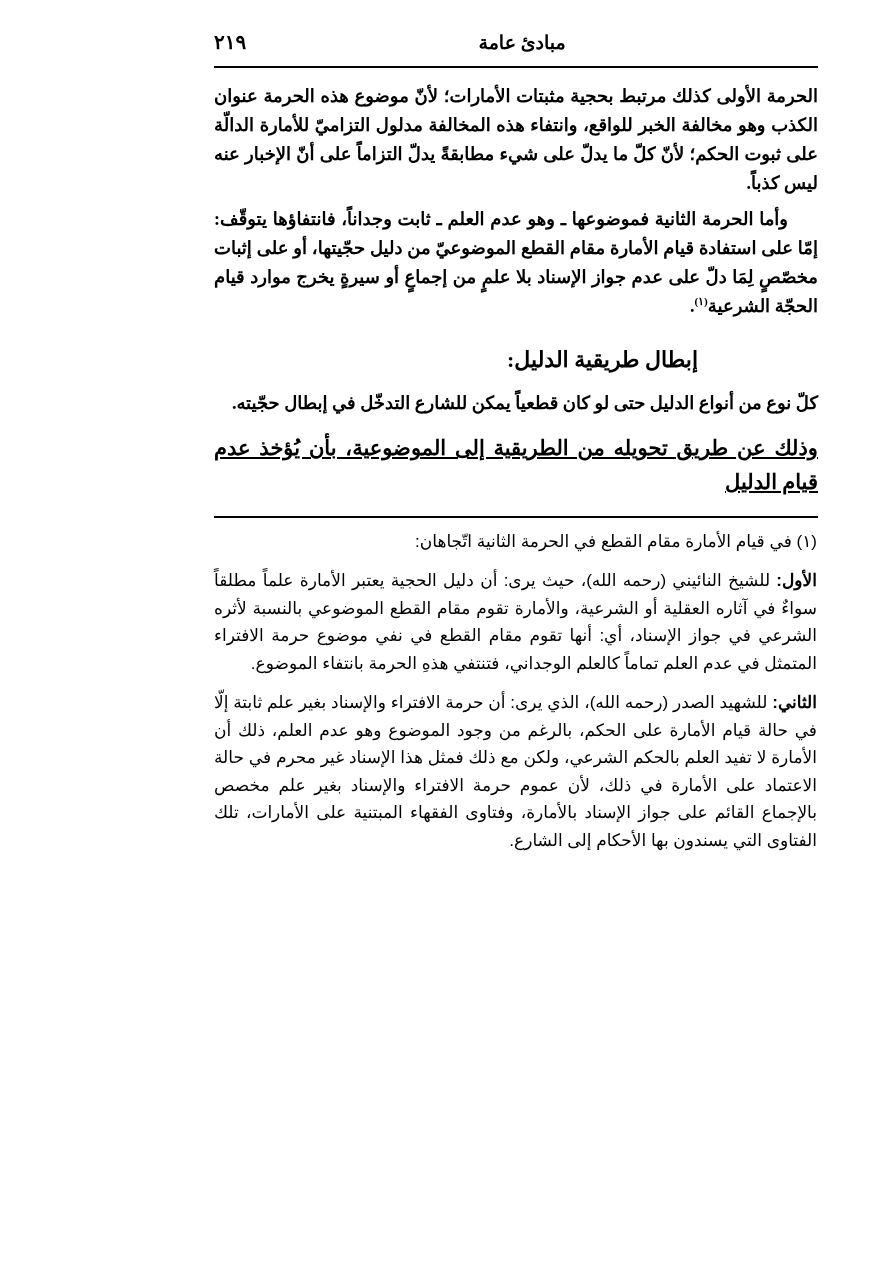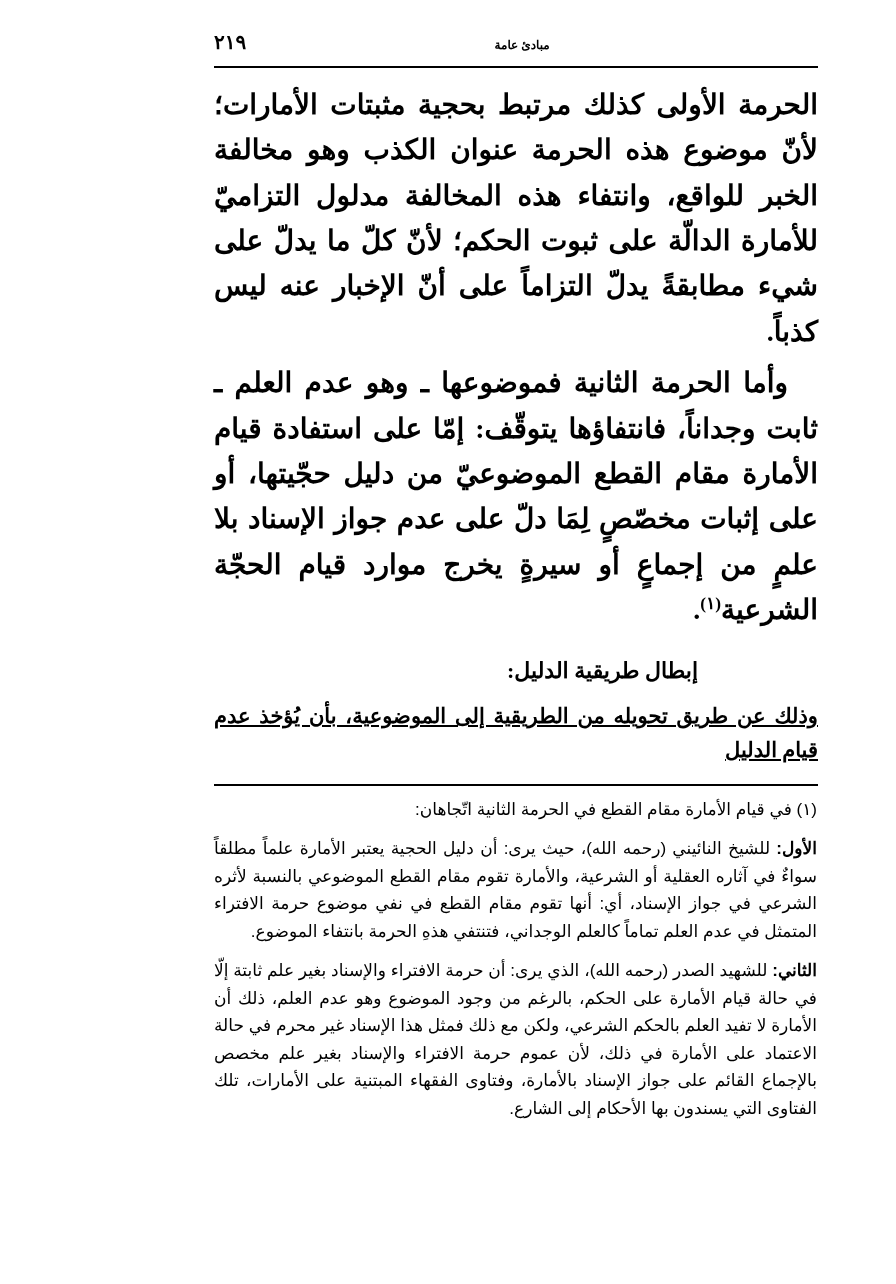--- a/index.html
+++ b/index.html
@@ -32,41 +32,41 @@
     direction: rtl;
     margin-bottom: 6px;
     height: 30px;
   }
   .page-number {
     font-size: 20px;
     font-weight: bold;
     letter-spacing: 1px;
   }
   .header-title {
-    font-size: 12px;
+    font-size: 19px;
     font-weight: bold;
     margin-right: -40px;
   }
   .header-spacer {
     width: 60px;
   }
   .rule {
     border: 0;
     border-top: 2px solid #000;
     margin: 4px 0 14px 0;
   }
 
   
   .body-text {
     direction: rtl;
     text-align: justify;
     text-align-last: right;
   }
   .para {
-    font-size: 28px;
+    font-size: 18px;
     font-weight: bold;
     line-height: 1.62;
     margin: 0 0 6px 0;
     text-align: justify;
     text-justify: inter-word;
   }
   .para.indent {
     text-indent: 30px;
   }
 
@@ -136,20 +136,21 @@
   <hr class="rule">
 
   <div class="body-text">
 
     <p class="para">الحرمة الأولى كذلك مرتبط بحجية مثبتات الأمارات؛ لأنّ موضوع هذه الحرمة عنوان الكذب وهو مخالفة الخبر للواقع، وانتفاء هذه المخالفة مدلول التزاميّ للأمارة الدالّة على ثبوت الحكم؛ لأنّ كلّ ما يدلّ على شيء مطابقةً يدلّ التزاماً على أنّ الإخبار عنه ليس كذباً.</p>
 
     <p class="para indent"><span>وأما الحرمة الثانية فموضوعها ـ وهو عدم العلم ـ ثابت وجداناً، فانتفاؤها يتوقّف: إمّا على استفادة قيام الأمارة مقام القطع الموضوعيّ من دليل حجّيتها، أو على إثبات مخصّصٍ لِمَا دلّ على عدم جواز الإسناد بلا علمٍ من إجماعٍ أو سيرةٍ يخرج موارد قيام الحجّة الشرعية</span><sup class="fn-ref">(١)</sup><span>.</span></p>
 
     <h2 class="section-heading">إبطال طريقية الدليل:</h2>
 
+    <p class="para para-small-gap">كلّ نوع من أنواع الدليل حتى لو كان قطعياً يمكن للشارع التدخّل في إبطال حجّيته.</p>
 
     <p class="lead-line">وذلك عن طريق تحويله من الطريقية إلى الموضوعية، بأن يُؤخذ عدم قيام الدليل</p>
 
   </div>
 
   <hr class="footnote-rule">
 
   <div class="footnotes">
 
     <p class="fn-para"><span class="fn-marker">(١)</span> <span>في قيام الأمارة مقام القطع في الحرمة الثانية اتّجاهان:</span></p>

